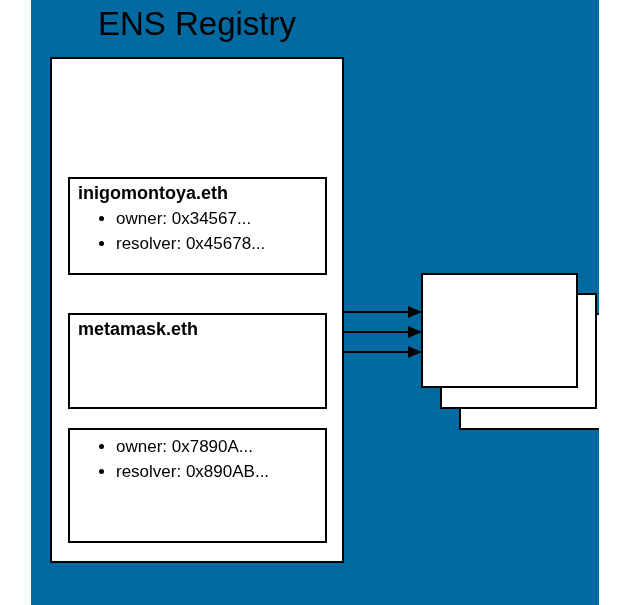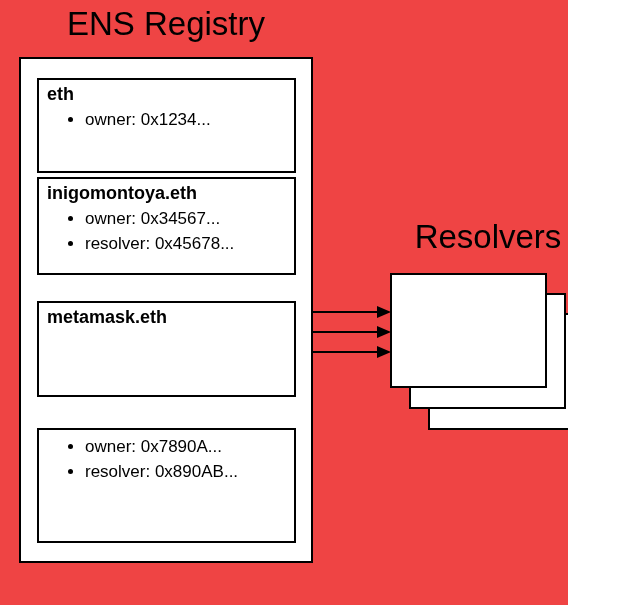--- a/index.html
+++ b/index.html
@@ -4,24 +4,25 @@
 <style>
   html, body {
     margin: 0;
     padding: 0;
     background: #ffffff;
   }
   .canvas {
     position: relative;
     width: 568px;
     height: 605px;
-    background: #ef4444;
+    background: #0369a1;
     font-family: "Liberation Sans", sans-serif;
     color: #000000;
     overflow: hidden;
+    margin-left: 31px;
   }
   .diagram-title {
     position: absolute;
     font-size: 33px;
     font-weight: 400;
     line-height: 40px;
     text-align: center;
     white-space: nowrap;
   }
   .registry-title {
@@ -49,21 +50,21 @@
     left: 16px;
     width: 259px;
     border: 2px solid #000000;
     box-sizing: border-box;
     background: #ffffff;
     padding: 3px 8px 0 8px;
     overflow: hidden;
   }
   .record-eth              { top: 19px;  height: 95px; }
   .record-inigomontoya     { top: 118px; height: 98px; }
-  .record-metamask         { top: 242px; height: 96px; }
+  .record-metamask         { top: 254px; height: 96px; }
   .record-alice            { top: 369px; height: 115px; }
   .record-name {
     font-size: 18px;
     font-weight: 700;
     line-height: 23px;
   }
   .record-props {
     margin: 1px 0 0 0;
     padding-left: 38px;
     list-style: disc;
@@ -92,26 +93,20 @@
 </style>
 </head>
 <body>
 
 <div class="canvas">
 
   <div class="diagram-title registry-title">ENS Registry</div>
 
   <div class="registry-box">
 
-    <div class="record-box record-eth">
-      <div class="record-name">eth</div>
-      <ul class="record-props">
-        <li>owner: 0x1234...</li>
-      </ul>
-    </div>
 
     <div class="record-box record-inigomontoya">
       <div class="record-name">inigomontoya.eth</div>
       <ul class="record-props">
         <li>owner: 0x34567...</li>
         <li>resolver: 0x45678...</li>
       </ul>
     </div>
 
     <div class="record-box record-metamask">
@@ -135,21 +130,20 @@
     <g>
       <line x1="3" y1="37" x2="68" y2="37" stroke="#000000" stroke-width="2"></line>
       <polygon points="67,31 81,37 67,43" fill="#000000"></polygon>
     </g>
     <g>
       <line x1="3" y1="57" x2="68" y2="57" stroke="#000000" stroke-width="2"></line>
       <polygon points="67,51 81,57 67,63" fill="#000000"></polygon>
     </g>
   </svg>
 
-  <div class="diagram-title resolvers-title">Resolvers</div>
 
   <div>
     <div class="resolver-box resolver-back"></div>
     <div class="resolver-box resolver-middle"></div>
     <div class="resolver-box resolver-front"></div>
   </div>
 
 </div>
 
 </body></html>

